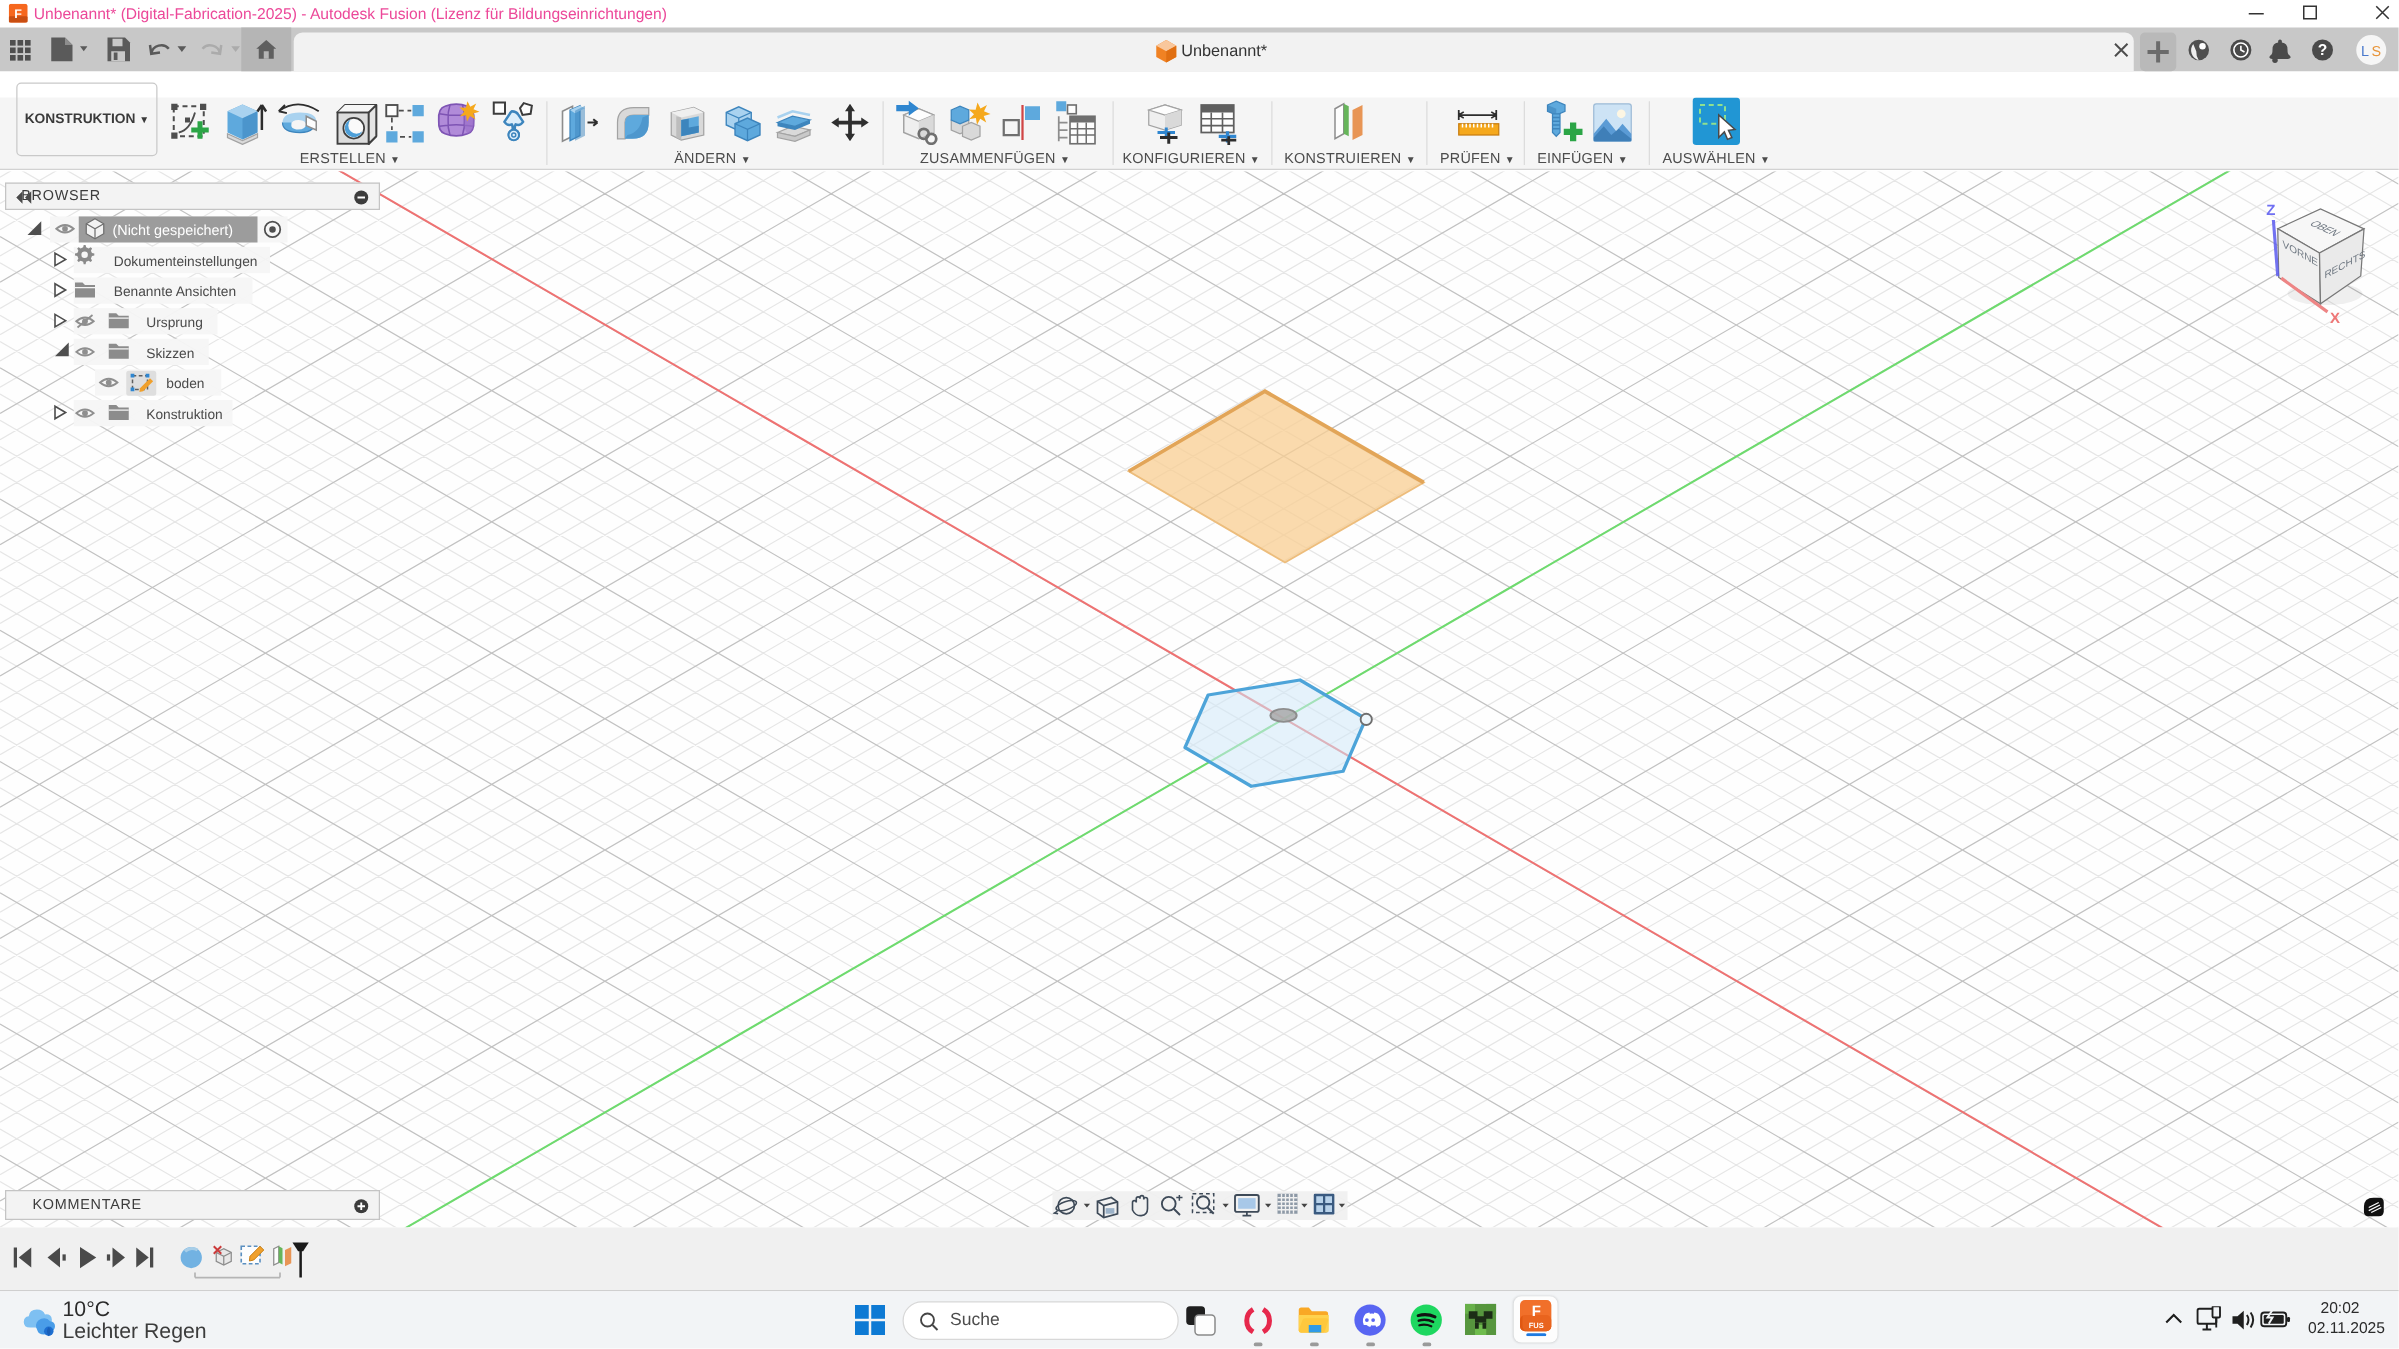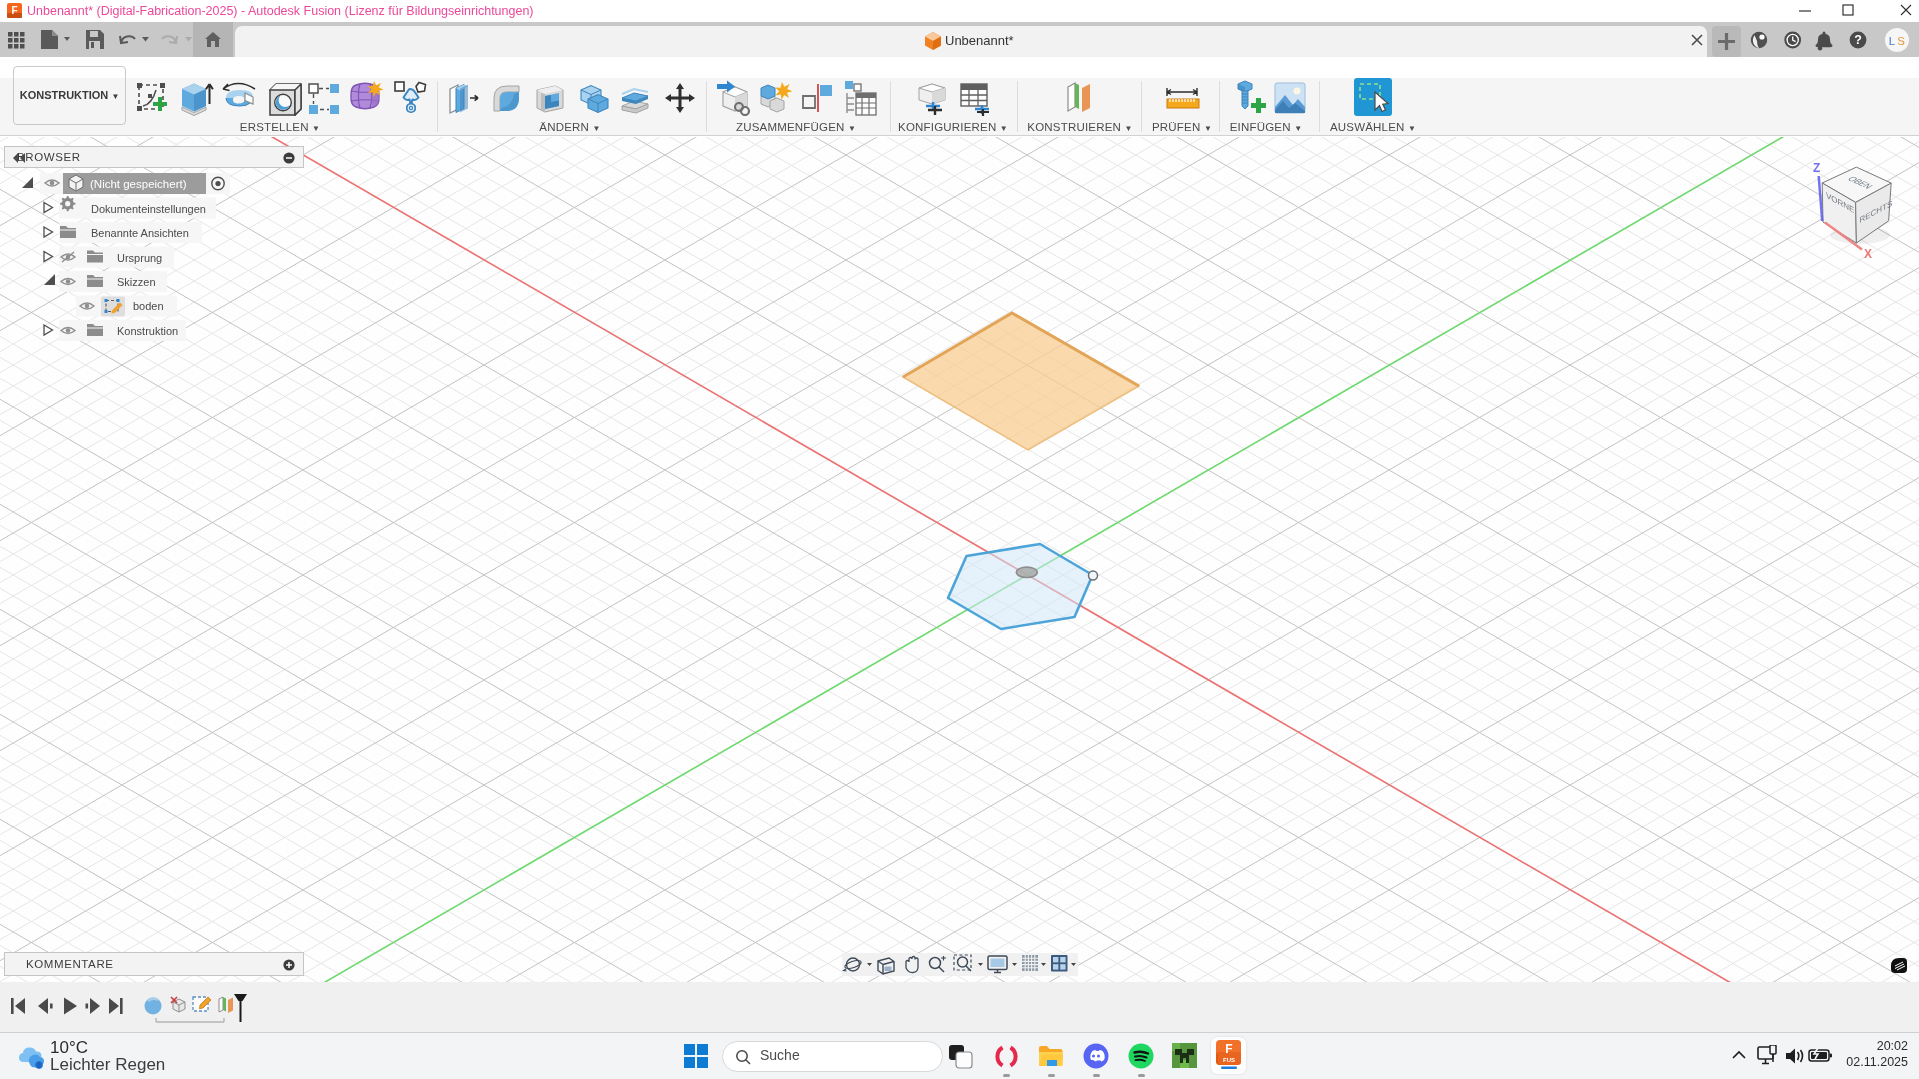--- a/index.html
+++ b/index.html
@@ -593,17 +593,17 @@
 <svg class="abs" style="left:1784px;top:13px" width="22" height="20">
         <path d="M2 7 h4 l5 -4.5 v15 L6 13 H2 Z" fill="#1f1f1f"></path>
         <path d="M13.5 6 q2.5 3.5 0 8 M16.5 4 q4 5.5 0 12" fill="none" stroke="#1f1f1f" stroke-width="1.6"></path>
       </svg>
 <svg class="abs" style="left:1808px;top:14px" width="26" height="18">
         <rect x="1" y="3" width="20" height="11" rx="2.5" fill="none" stroke="#1f1f1f" stroke-width="1.5"></rect>
         <rect x="3" y="5" width="16" height="7" rx="1" fill="#1f1f1f"></rect>
         <rect x="21.6" y="6.5" width="2.4" height="4" rx="1" fill="#1f1f1f"></rect>
         <path d="M10 1 l-4 6 h4 l-3 5" stroke="#f2f4f6" stroke-width="1.6" fill="none"></path>
       </svg>
-<div class="abs tbtxt" style="left:1836px;top:6px;width:72px;text-align:right;font-size:12.5px">20:02</div>
+<div class="abs tbtxt" style="left:1836px;top:6px;width:72px;text-align:center;font-size:12.5px">20:02</div>
 <div class="abs tbtxt" style="left:1836px;top:22px;width:72px;text-align:right;font-size:12.5px">02.11.2025</div>
 
 </div>
 
 </div>
 </body></html>

